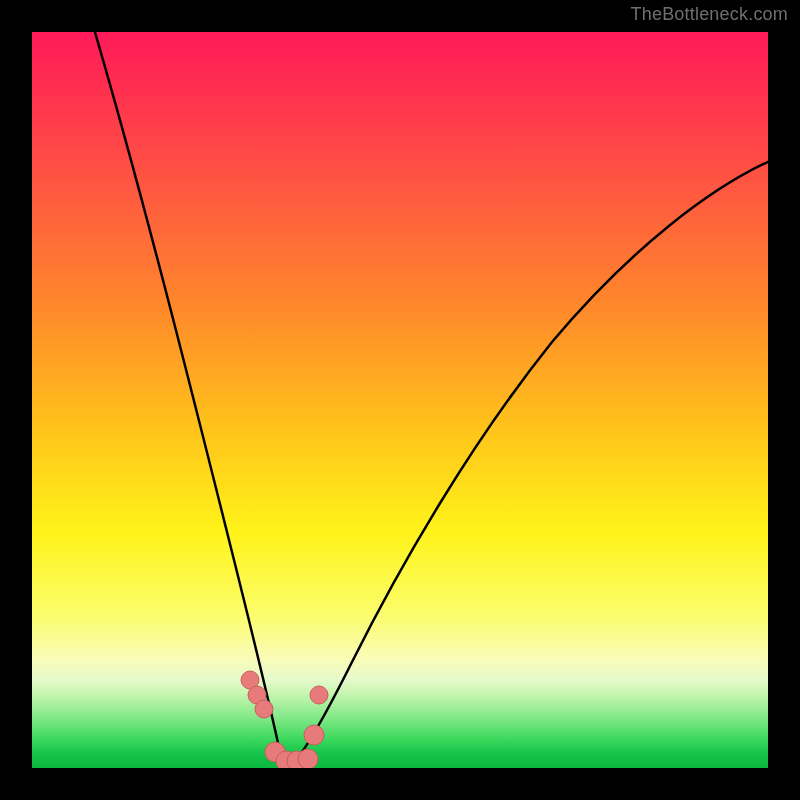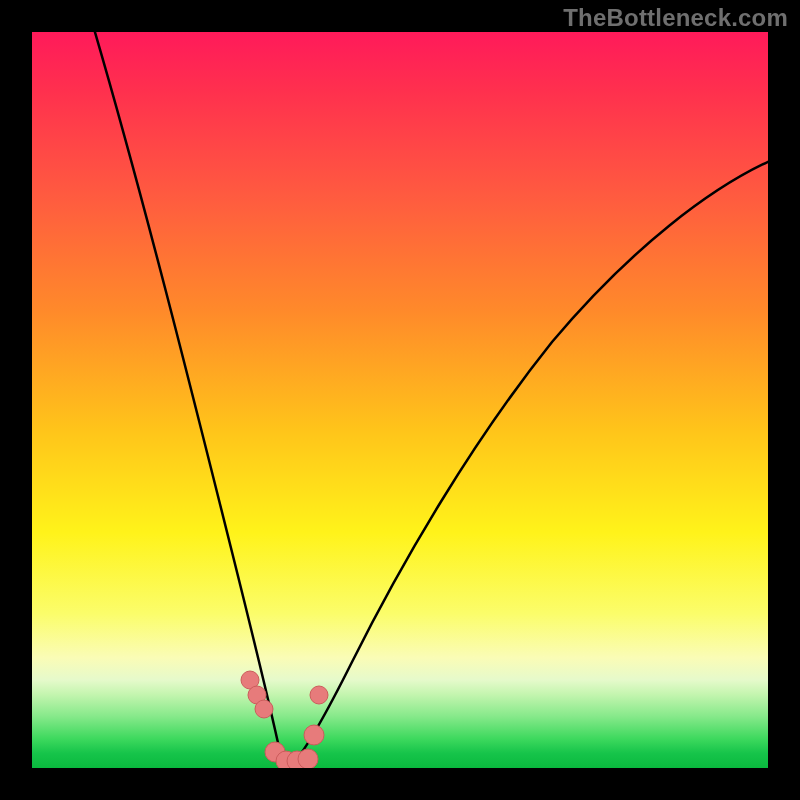--- a/index.html
+++ b/index.html
@@ -49,22 +49,22 @@
       #3ed95e 96%,
       #16c44a 98%,
       #0ab93e 100%
     );
   }
   .watermark {
     position: absolute;
     top: 4px;
     right: 12px;
     color: #6f6f6f;
-    font-size: 24px;
-    font-weight: 700;
+    font-size: 18px;
+    font-weight: 400;
     letter-spacing: 0.2px;
     user-select: none;
   }
   svg.curves {
     position: absolute;
     left: 0;
     top: 0;
     width: 100%;
     height: 100%;
   }

